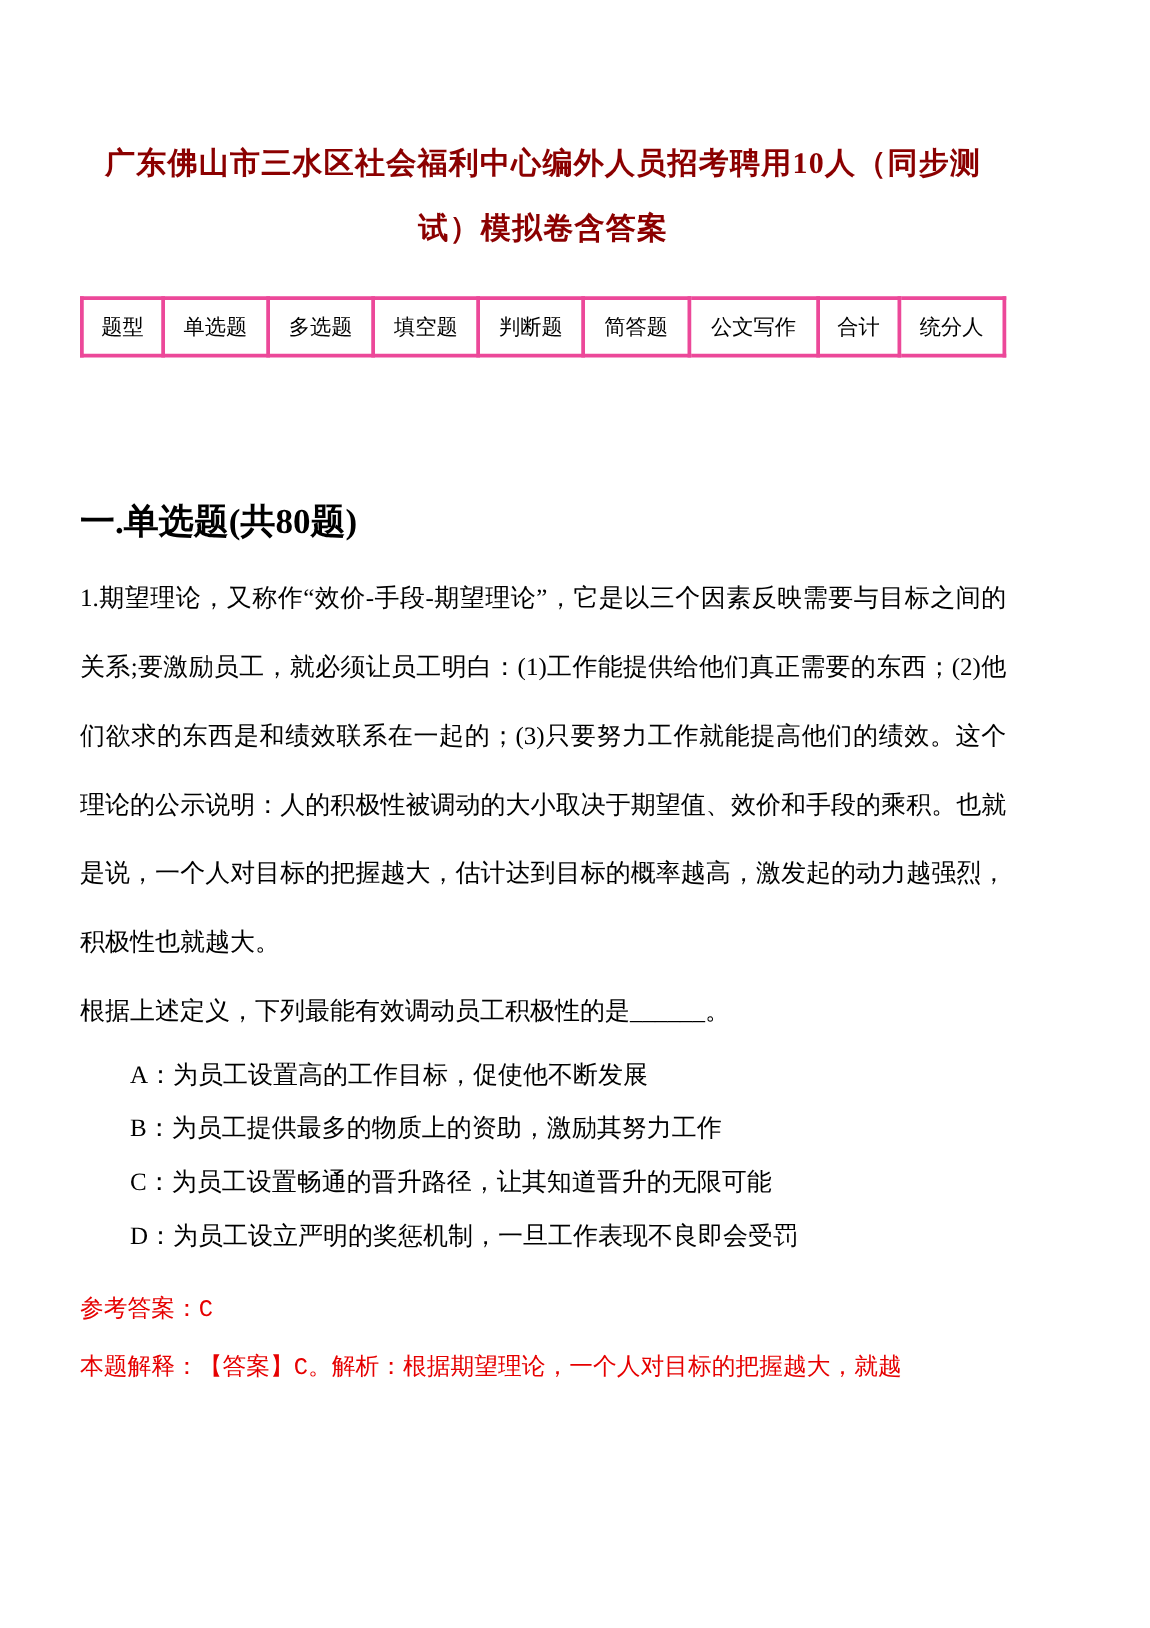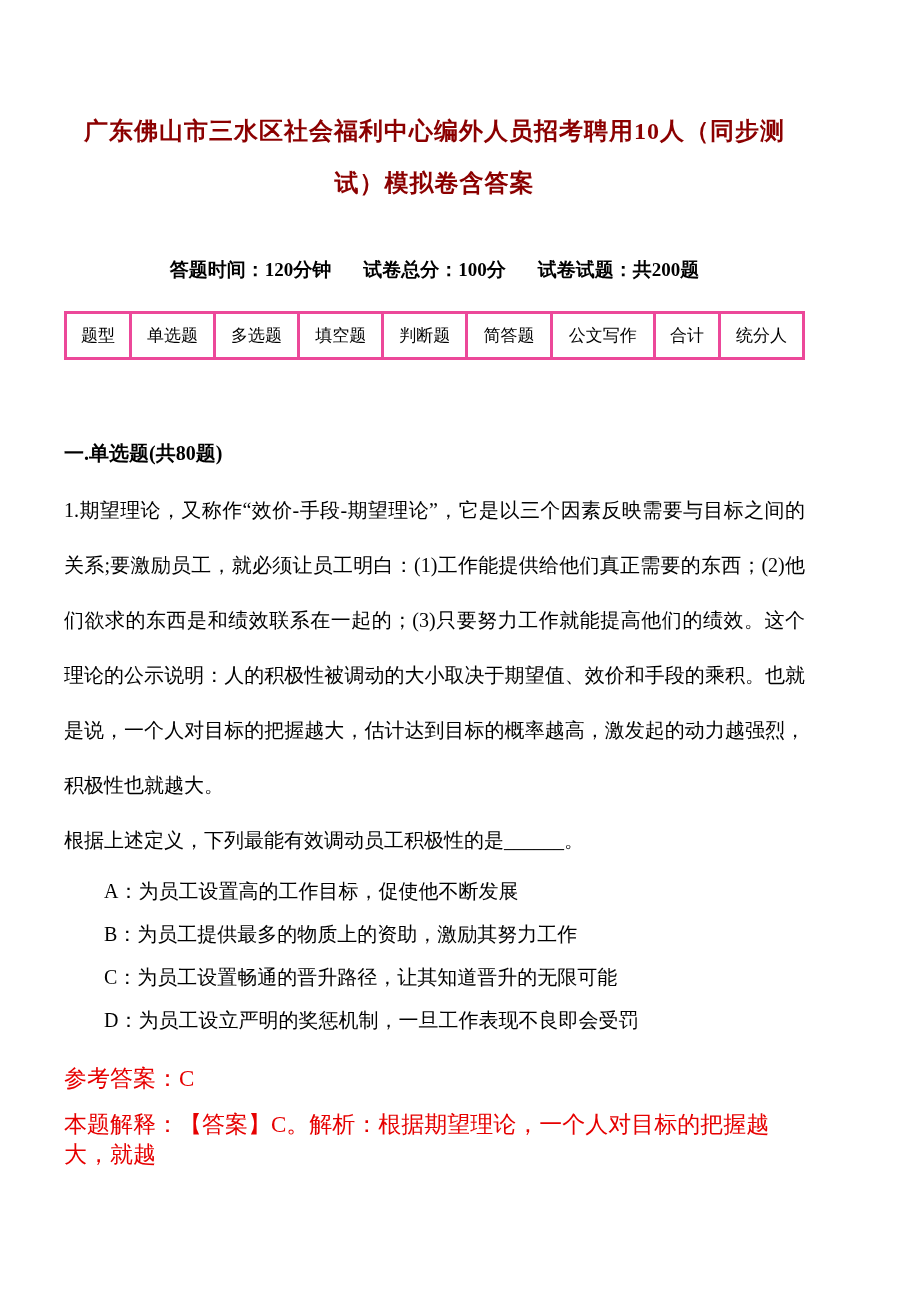--- a/index.html
+++ b/index.html
@@ -45,58 +45,54 @@
   }
   .score-table td {
     border: 3px solid #ec4899;
     padding: 0 10px;
     text-align: center;
     vertical-align: middle;
   }
   .score-table tr:first-child td { height: 50px; }
   .score-table tr:last-child td { height: 46px; }
   .section-heading {
-    font-size: 20px;
+    font-size: 28px;
     font-weight: bold;
-    margin-top: 80px;
+    margin-top: 112px;
   }
   .question-text {
     font-size: 20px;
     line-height: 55px;
     text-align: justify;
     margin-top: 16px;
   }
   .stem { margin-top: 0; }
   .options { margin-top: 2px; }
   .option {
     font-size: 20px;
     line-height: 43px;
     text-align: justify;
     margin-left: 40px;
   }
   .answer {
     color: var(--answer-color);
-    font-size: 23px;
+    font-size: 19px;
     line-height: 30px;
+    font-family: Liberation Mono, monospace;
   }
   .reference-answer { margin-top: 22px; }
   .answer-explanation { margin-top: 16px; }
 </style>
 </head>
 <body>
 
 <div class="page">
 
   <h1 class="title">广东佛山市三水区社会福利中心编外人员招考聘用10人（同步测试）模拟卷含答案</h1>
 
-  <div class="meta">
-    <span>答题时间：120分钟</span>
-    <span>试卷总分：100分</span>
-    <span>试卷试题：共200题</span>
-  </div>
 
   <table class="score-table">
     <tbody id="score-table-body">
         <tr>
           <td>题型</td>
           <td>单选题</td>
           <td>多选题</td>
           <td>填空题</td>
           <td>判断题</td>
           <td>简答题</td>

